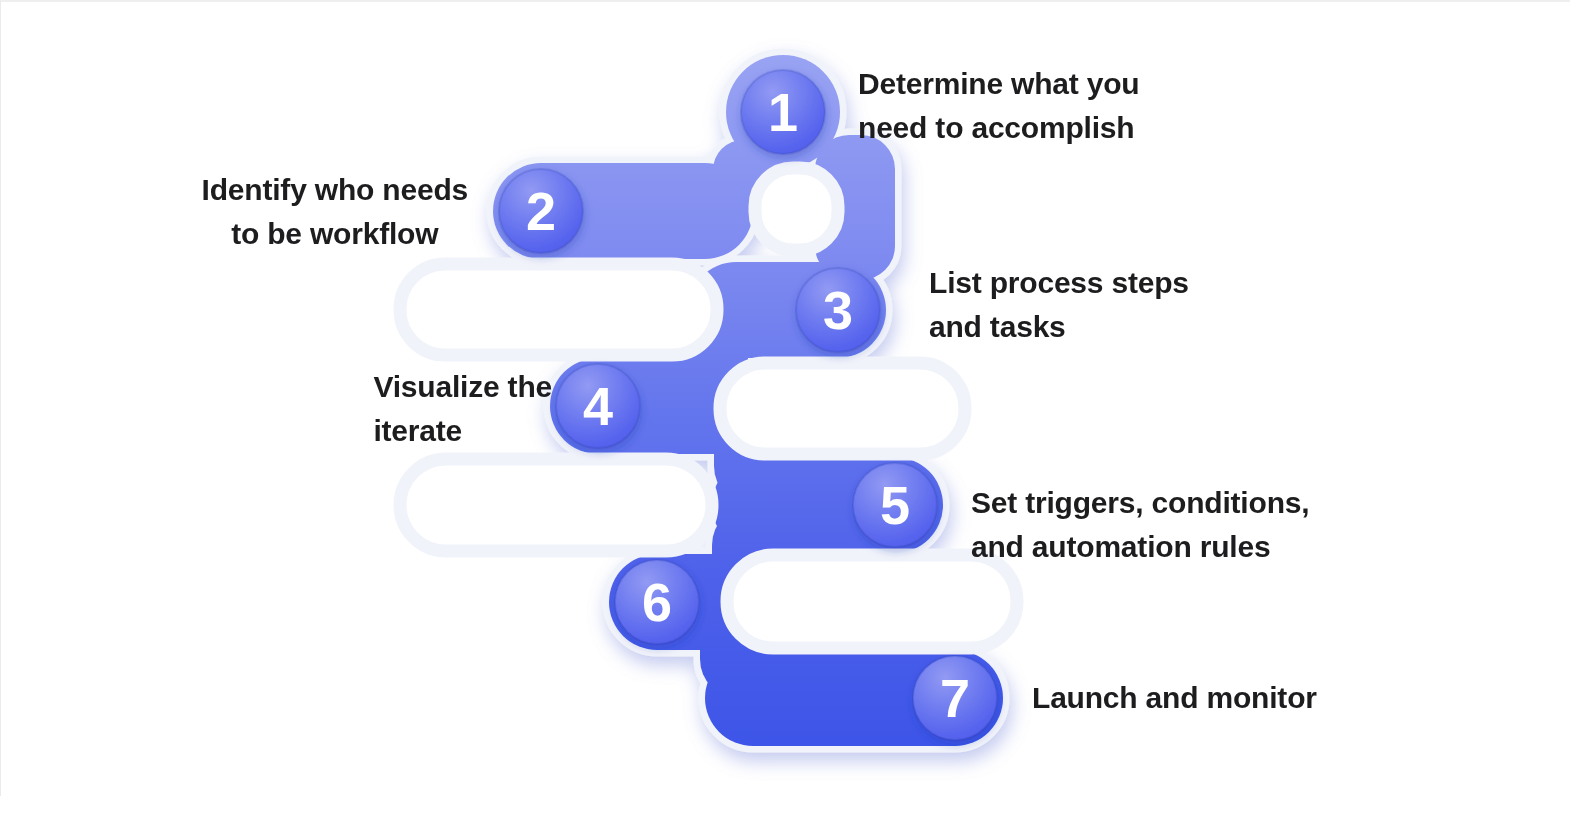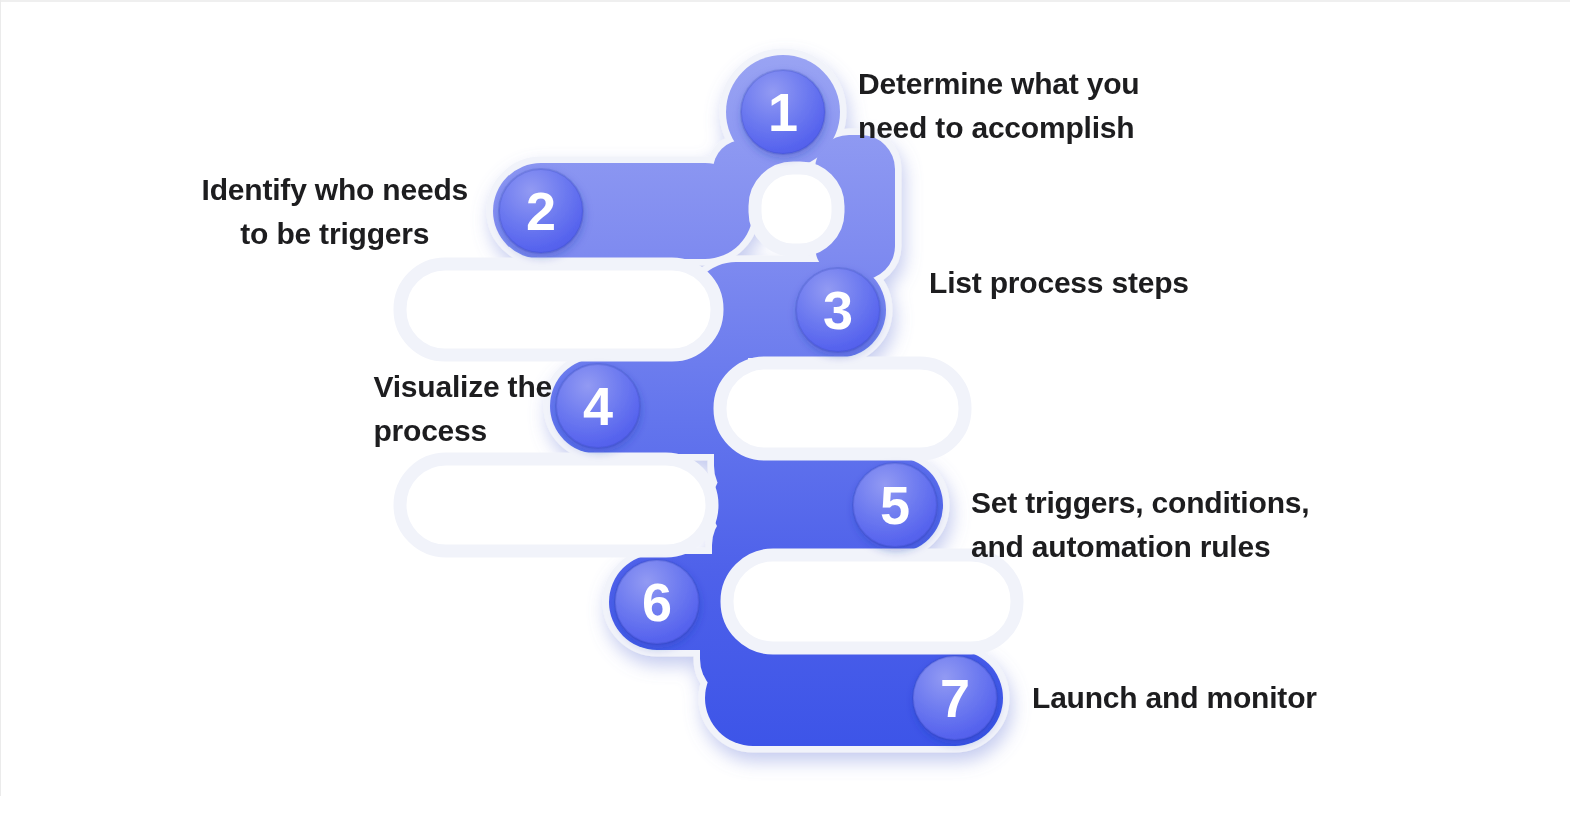--- a/index.html
+++ b/index.html
@@ -131,28 +131,29 @@
       </g>
     </g>
   </svg>
 
   <div class="step-label lbl-1">
     <div>Determine what you</div>
     <div>need to accomplish</div>
   </div>
   <div class="step-label lbl-2">
     <div>Identify who needs</div>
-    <div>to be triggers</div>
+    <div>to be workflow</div>
   </div>
   <div class="step-label lbl-3">
     <div>List process steps</div>
+    <div>and tasks</div>
   </div>
   <div class="step-label lbl-4">
     <div>Visualize the</div>
-    <div>process</div>
+    <div>iterate</div>
   </div>
   <div class="step-label lbl-5">
     <div>Set triggers, conditions,</div>
     <div>and automation rules</div>
   </div>
   <div class="step-label lbl-7">
     <div>Launch and monitor</div>
 
   </div>
 

